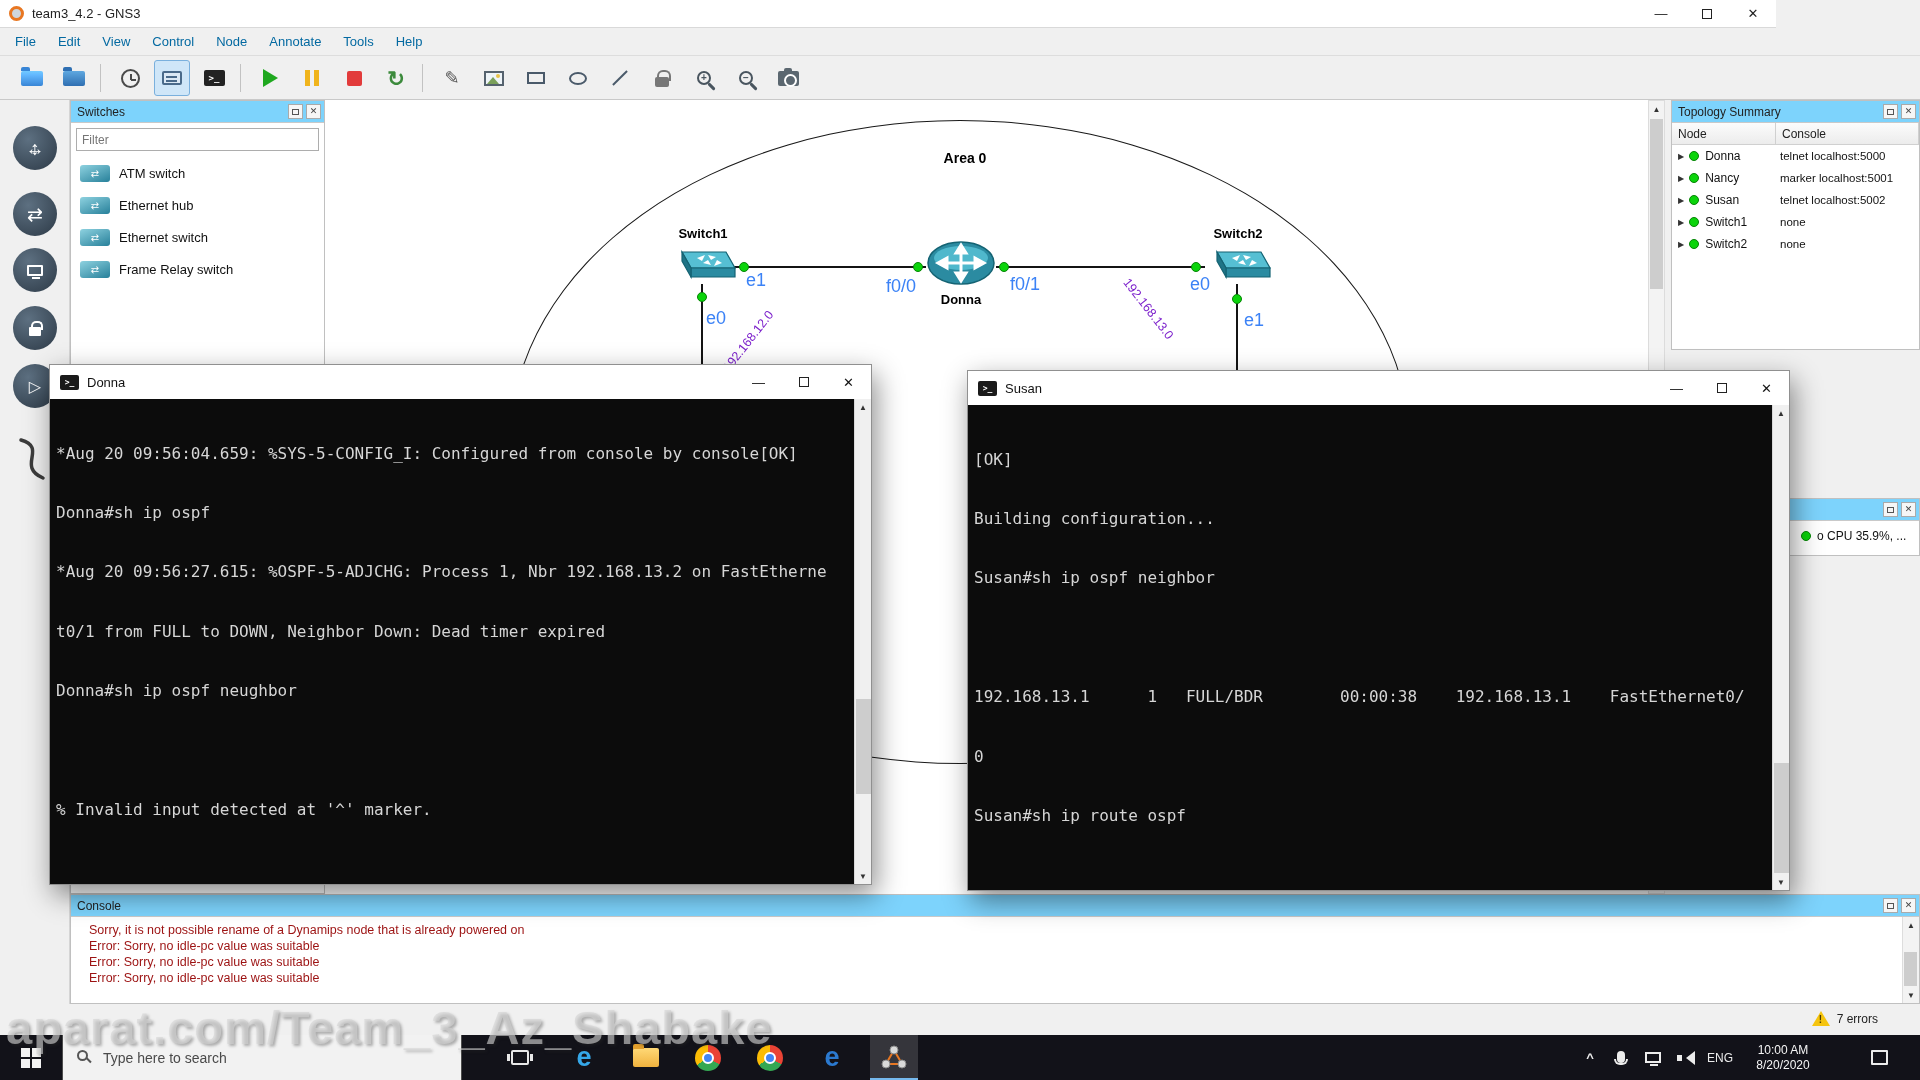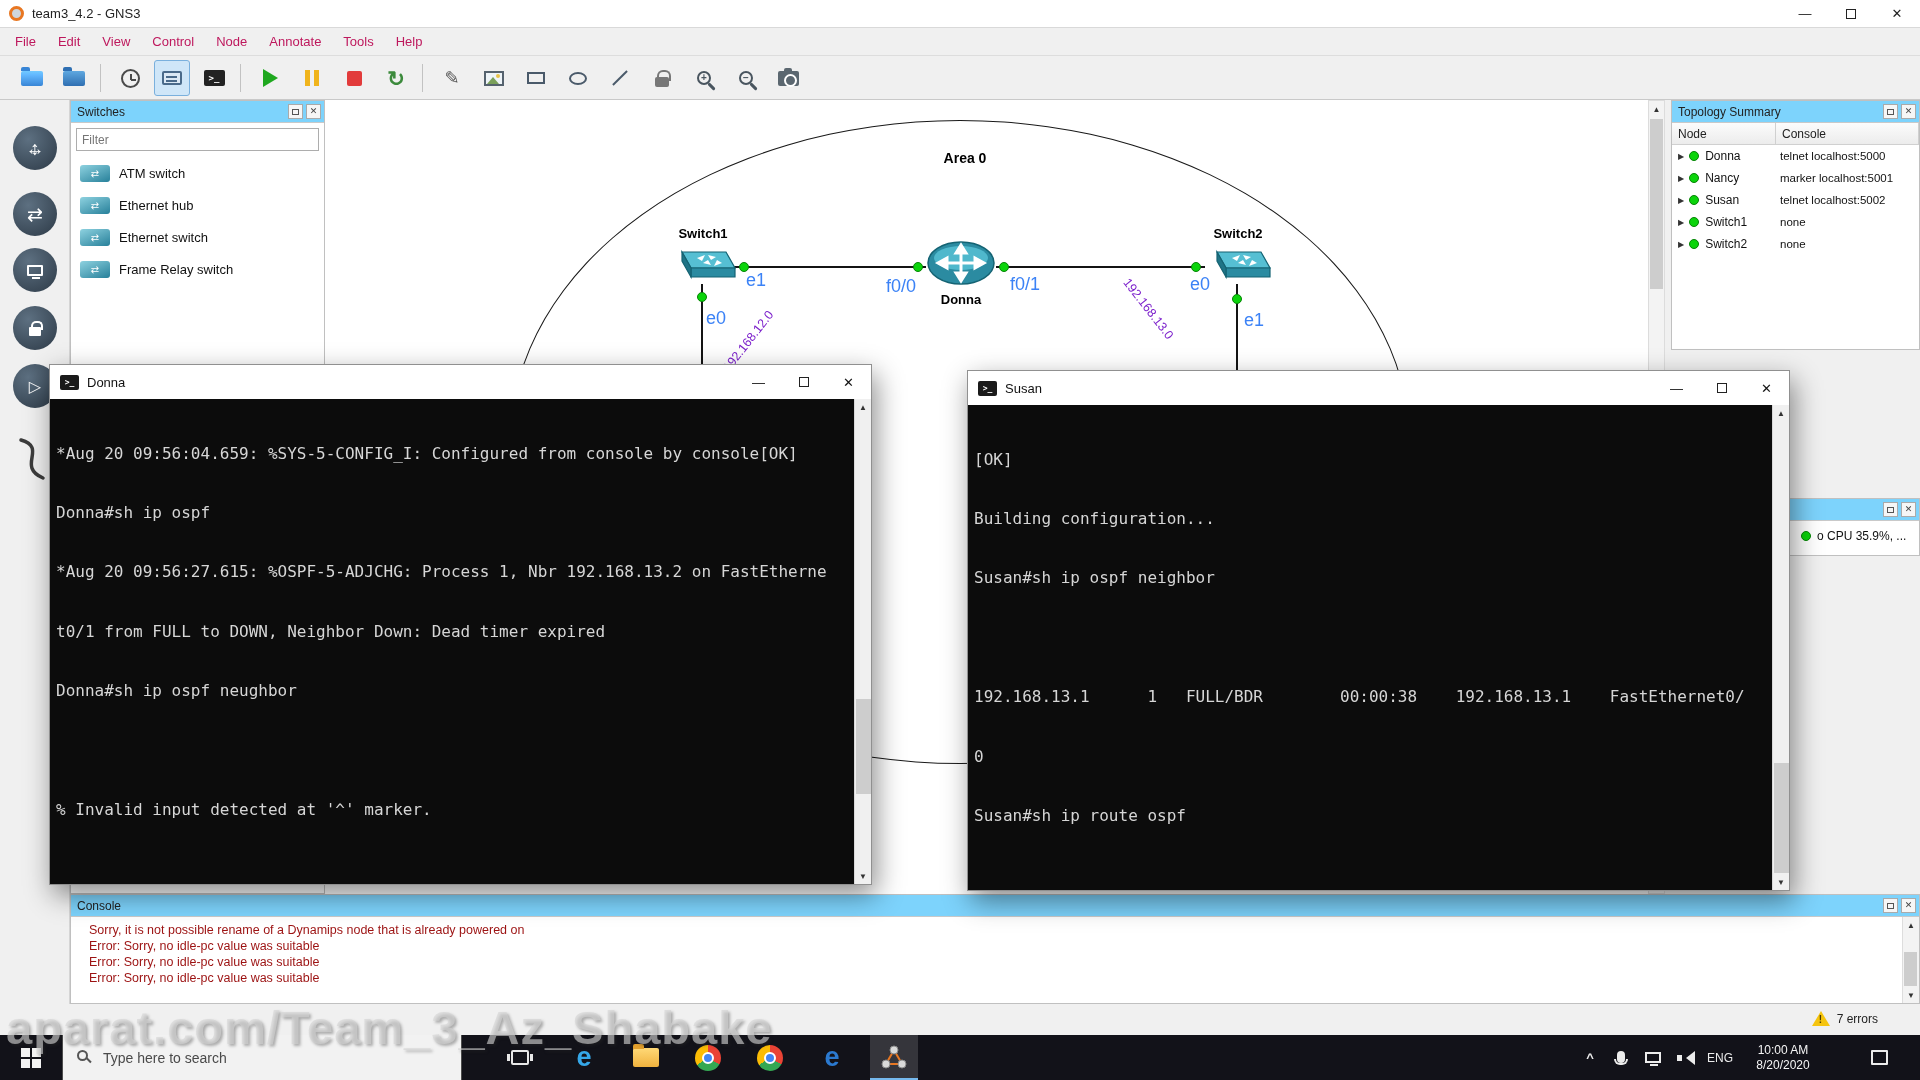--- a/index.html
+++ b/index.html
@@ -1,27 +1,27 @@
 <!DOCTYPE html>
 <html><head>
 <meta charset="utf-8">
 <style>
   *{margin:0;padding:0;box-sizing:border-box}
   body{background:#333;font-family:"Liberation Sans",sans-serif}
   .screen{position:relative;width:1920px;height:1080px;background:#f0f0f0;overflow:hidden}
   .abs{position:absolute}
 
   
-  .titlebar{position:absolute;left:0;top:0;width:1920px;height:28px;background:#fff;border-bottom:1px solid #d9d9d9;display:flex;align-items:center}
+  .titlebar{position:absolute;left:0;top:0;width:1776px;height:28px;background:#fff;border-bottom:1px solid #d9d9d9;display:flex;align-items:center}
   .apptitle{font-size:13px;color:#222;margin-left:8px}
   .winctl{width:46px;height:27px;display:grid;place-items:center;font-size:13px;color:#222}
   .maxsq{width:10px;height:10px;border:1px solid #222}
   .gnslogo{width:15px;height:15px;border:3px solid #e87722;border-radius:50%;margin-left:9px;background:#cfd6dc}
   .menubar{position:absolute;left:0;top:28px;width:1920px;height:28px;background:#f0f0f0;border-bottom:1px solid #ddd;display:flex;align-items:center;padding-left:4px}
-  .mitem{font-size:13px;color:#be185d;padding:5px 11px}
+  .mitem{font-size:13px;color:#0369a1;padding:5px 11px}
   .toolbar{position:absolute;left:0;top:56px;width:1920px;height:44px;background:#f0f0f0;border-bottom:1px solid #c9c9c9}
   .tbtn{position:absolute;top:4px;width:36px;height:36px;border-radius:3px;display:flex;align-items:center;justify-content:center}
   .tbtn.active{background:#cfe6f8;border:1px solid #7ab0dd}
   .tsep{position:absolute;top:8px;width:1px;height:28px;background:#c2c2c2}
 
   
   .ic-folder{width:22px;height:15px;background:linear-gradient(#5fa8e0,#2f6fb2);border-radius:2px;position:relative}
   .ic-folder::before{content:"";position:absolute;top:-4px;left:0;width:9px;height:4px;background:#2f6fb2;border-radius:2px 2px 0 0}
   .ic-folder.lt{filter:brightness(1.2)}
   .ic-clock{width:19px;height:19px;border:2px solid #4a4a4a;border-radius:50%;position:relative}

